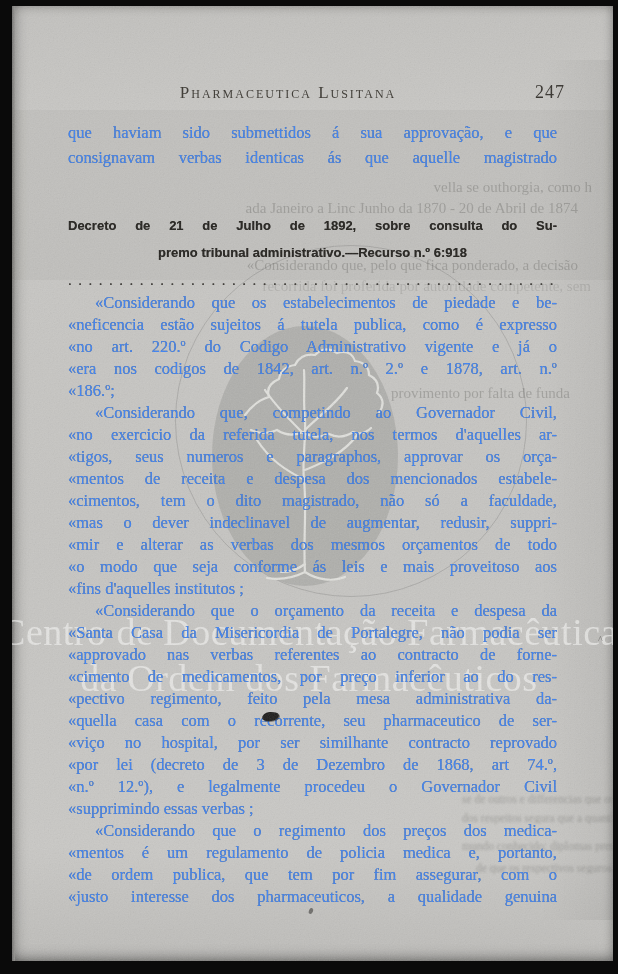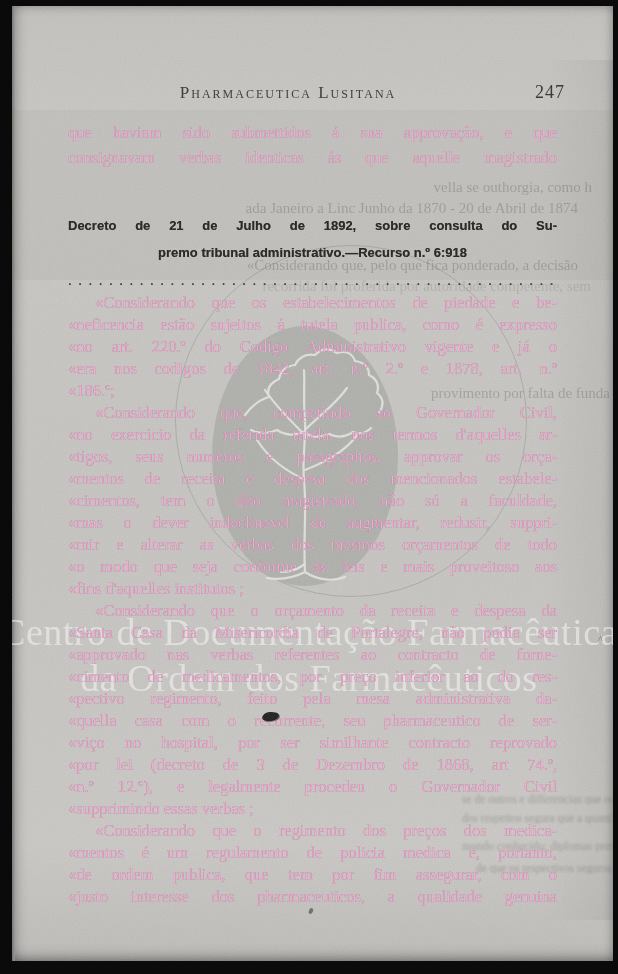--- a/index.html
+++ b/index.html
@@ -30,21 +30,21 @@
   .stamp{position:absolute;left:205px;top:320px;width:200px;height:272px;}
   
   .bleed{position:absolute;color:rgba(55,55,52,.26);filter:blur(.7px);font-size:15px;
          white-space:nowrap;overflow:hidden;text-align:right;}
   .bleed-sm{font-size:11.5px;color:rgba(55,55,52,.30);filter:blur(.8px);}
   
   .journal-title{position:absolute;left:68px;top:83px;width:440px;text-align:center;
          font-variant:small-caps;letter-spacing:2px;font-size:17px;color:#38352f;}
   .page-number{position:absolute;left:494px;top:82px;font-size:18px;letter-spacing:1px;color:#34312c;margin-left:41px;}
   
-  .col{position:absolute;left:68px;width:489px;color:#f9a8d4;
+  .col{position:absolute;left:68px;width:489px;color:#3b82f6;
        text-shadow:0 0 .5px rgba(20,20,18,.55);}
   .intro{top:120px;font-size:16.5px;line-height:25px;}
   .tl{text-align:justify;text-align-last:justify;}
   .tl-last{text-align-last:left;}
   .decree{top:212px;font-family:"Liberation Sans",sans-serif;font-weight:bold;
           font-size:13px;line-height:27px;color:#211f1b;text-shadow:0 0 .6px rgba(10,10,8,.6);}
   .decree-l2{text-align:center;}
   .dots{top:272px;font-size:15px;letter-spacing:6.5px;white-space:nowrap;overflow:hidden;
         height:20px;color:#3a3733;}
   .para{font-size:16.5px;line-height:22px;}
@@ -92,21 +92,21 @@
       <path d="M100 252 C 88 258, 74 260, 62 258"></path>
       <path d="M100 252 C 112 260, 128 262, 140 257"></path>
       <path d="M100 244 C 92 250, 84 252, 76 252"></path>
     </g>
   </svg>
 
   <div class="bleed" style="left:330px;top:179px;width:262px;">vella se outhorgia, como h</div>
   <div class="bleed" style="left:78px;top:200px;width:500px;">ada Janeiro a Linc Junho da 1870 - 20 de Abril de 1874</div>
   <div class="bleed" style="left:78px;top:257px;width:500px;">«Considerando que, pelo que fica ponderado, a decisão</div>
   <div class="bleed" style="left:91px;top:278px;width:500px;opacity:.6;">recorrida foi proferida por autoridade competente, sem</div>
-  <div class="bleed" style="left:340px;top:385px;width:230px;margin-left:40px;">provimento por falta de funda</div>
+  <div class="bleed" style="left:340px;top:385px;width:230px;">provimento por falta de funda</div>
   <div class="bleed bleed-sm" style="left:462px;top:793px;width:150px;">se de outros e differencias que os</div>
   <div class="bleed bleed-sm" style="left:462px;top:812px;width:150px;">dos respeitos segura que a quanti</div>
   <div class="bleed bleed-sm" style="left:462px;top:840px;width:150px;">mundo conhecido; diplomas prem</div>
   <div class="bleed bleed-sm" style="left:462px;top:862px;width:150px;">de que os respectivos seguros</div>
 
   <div class="wm wm1">Centro de Documentação Farmacêutica</div>
   <div class="wm wm2">da Ordem dos Farmacêuticos</div>
 
   <div class="journal-title">Pharmaceutica Lusitana</div>
   <div class="page-number">247</div>

